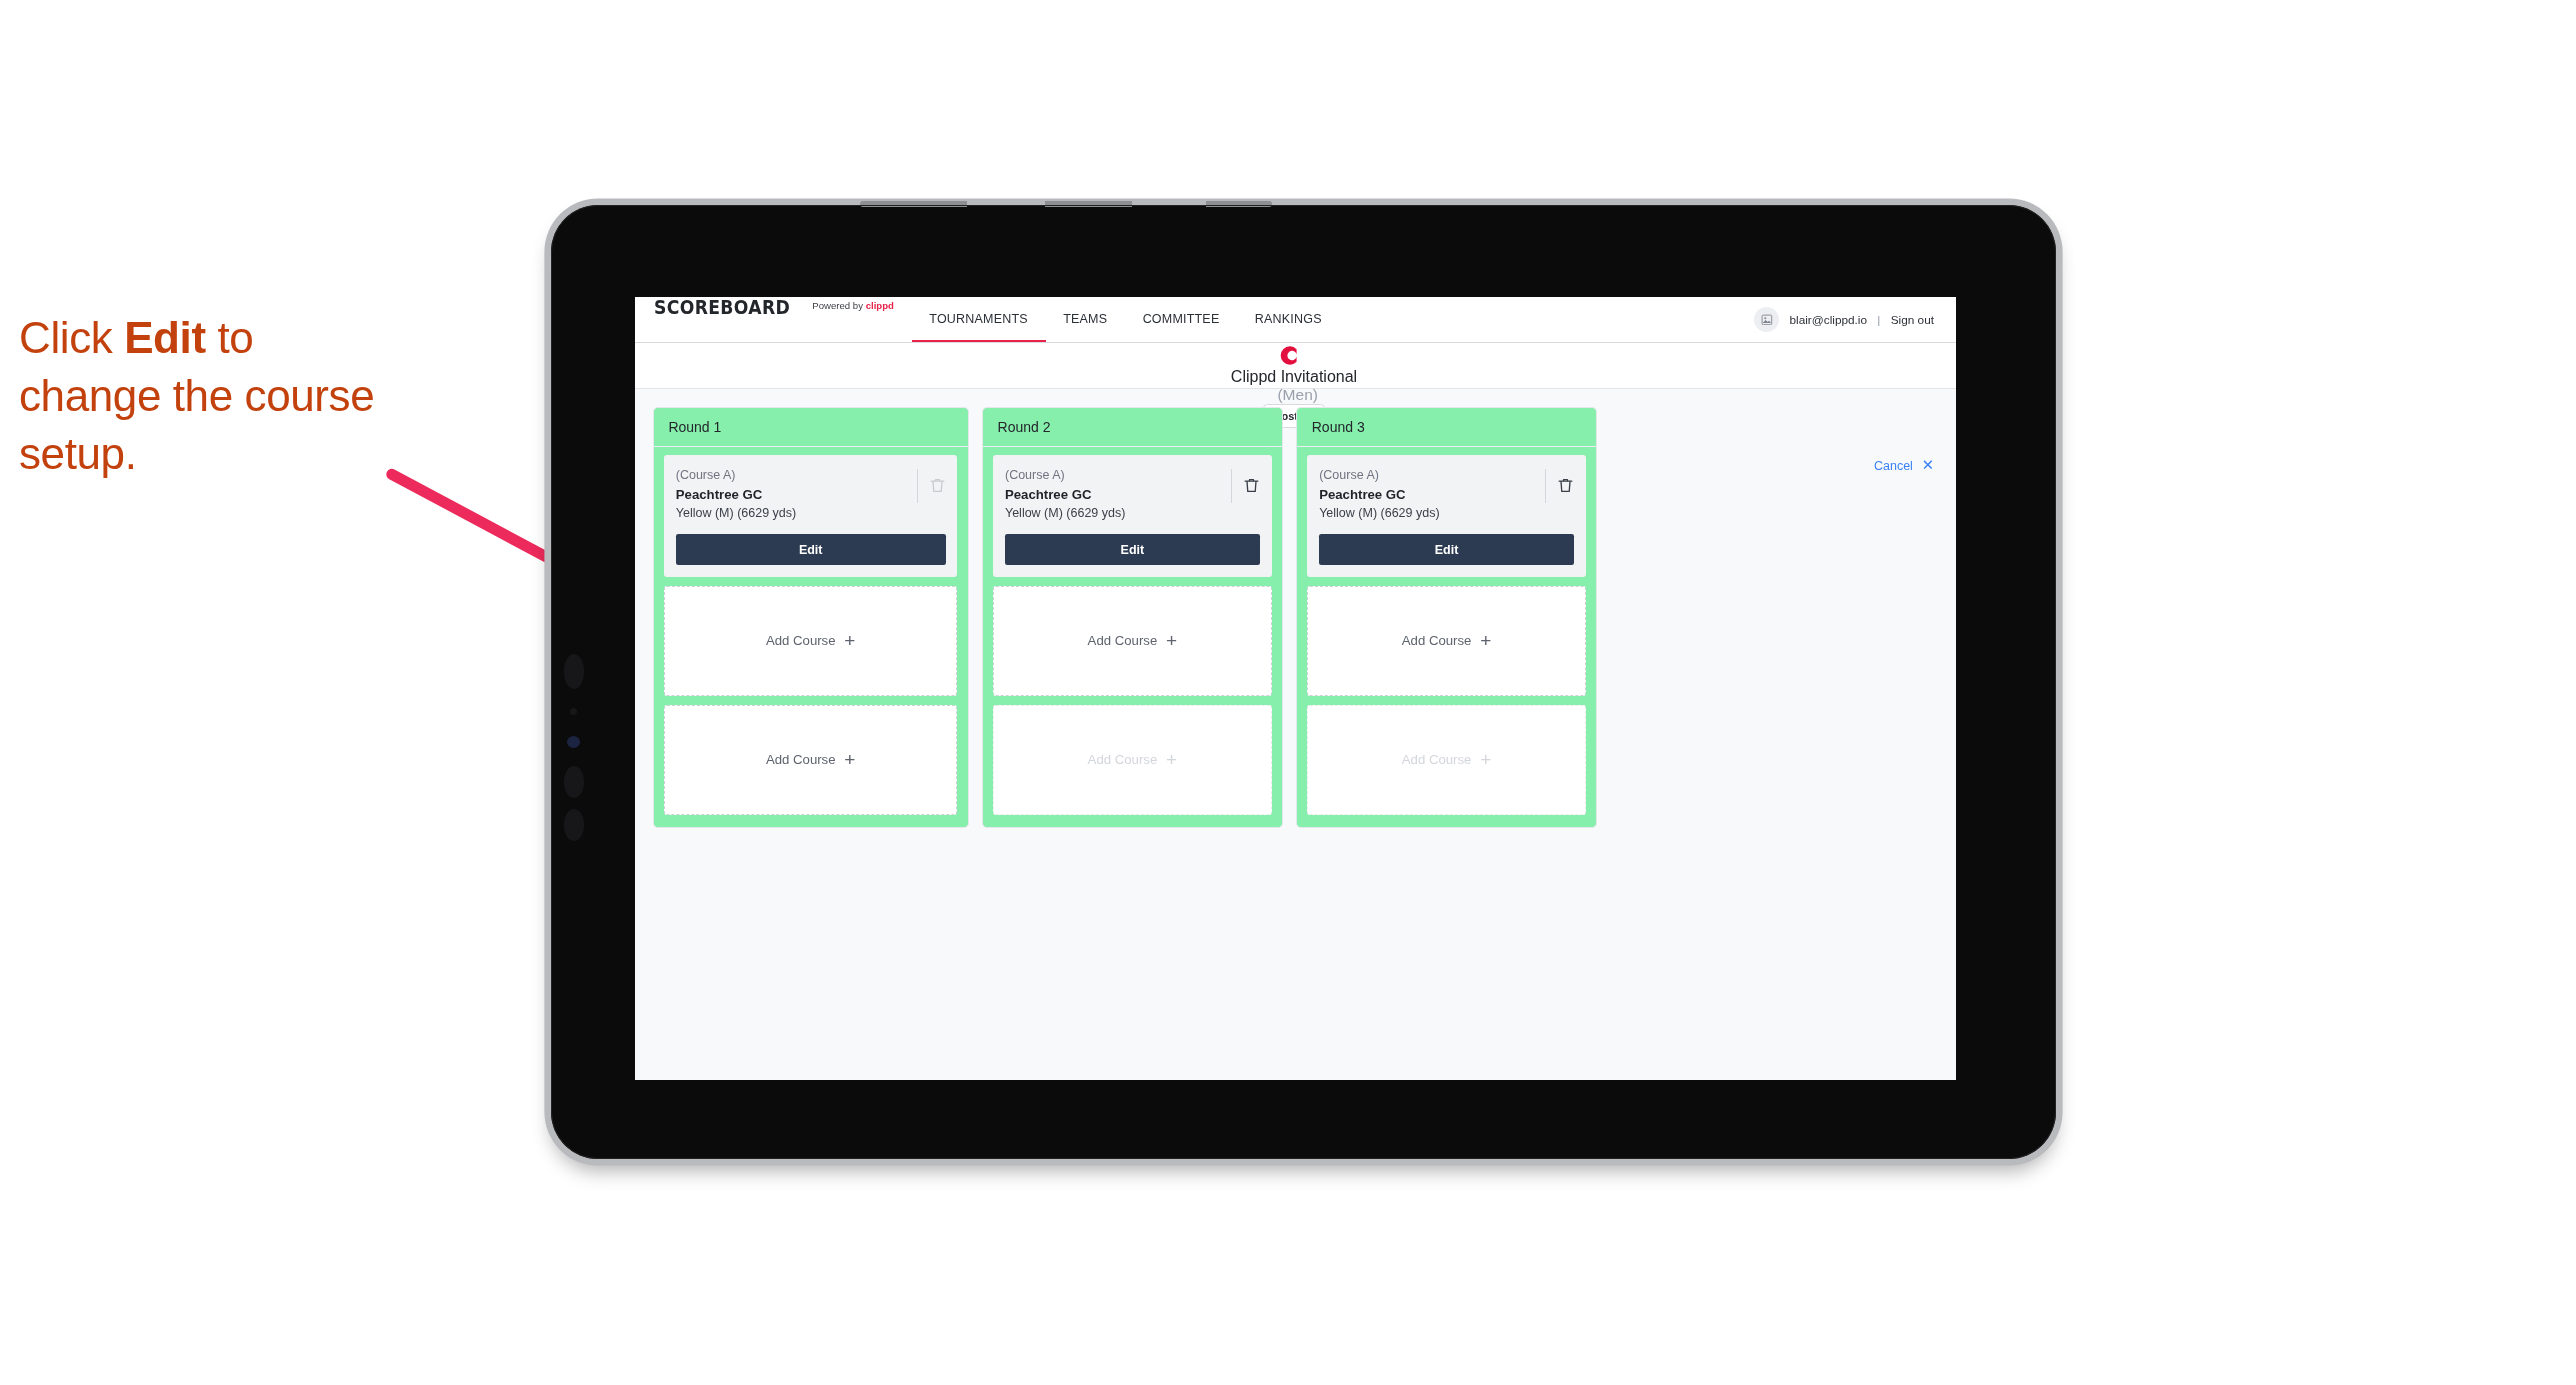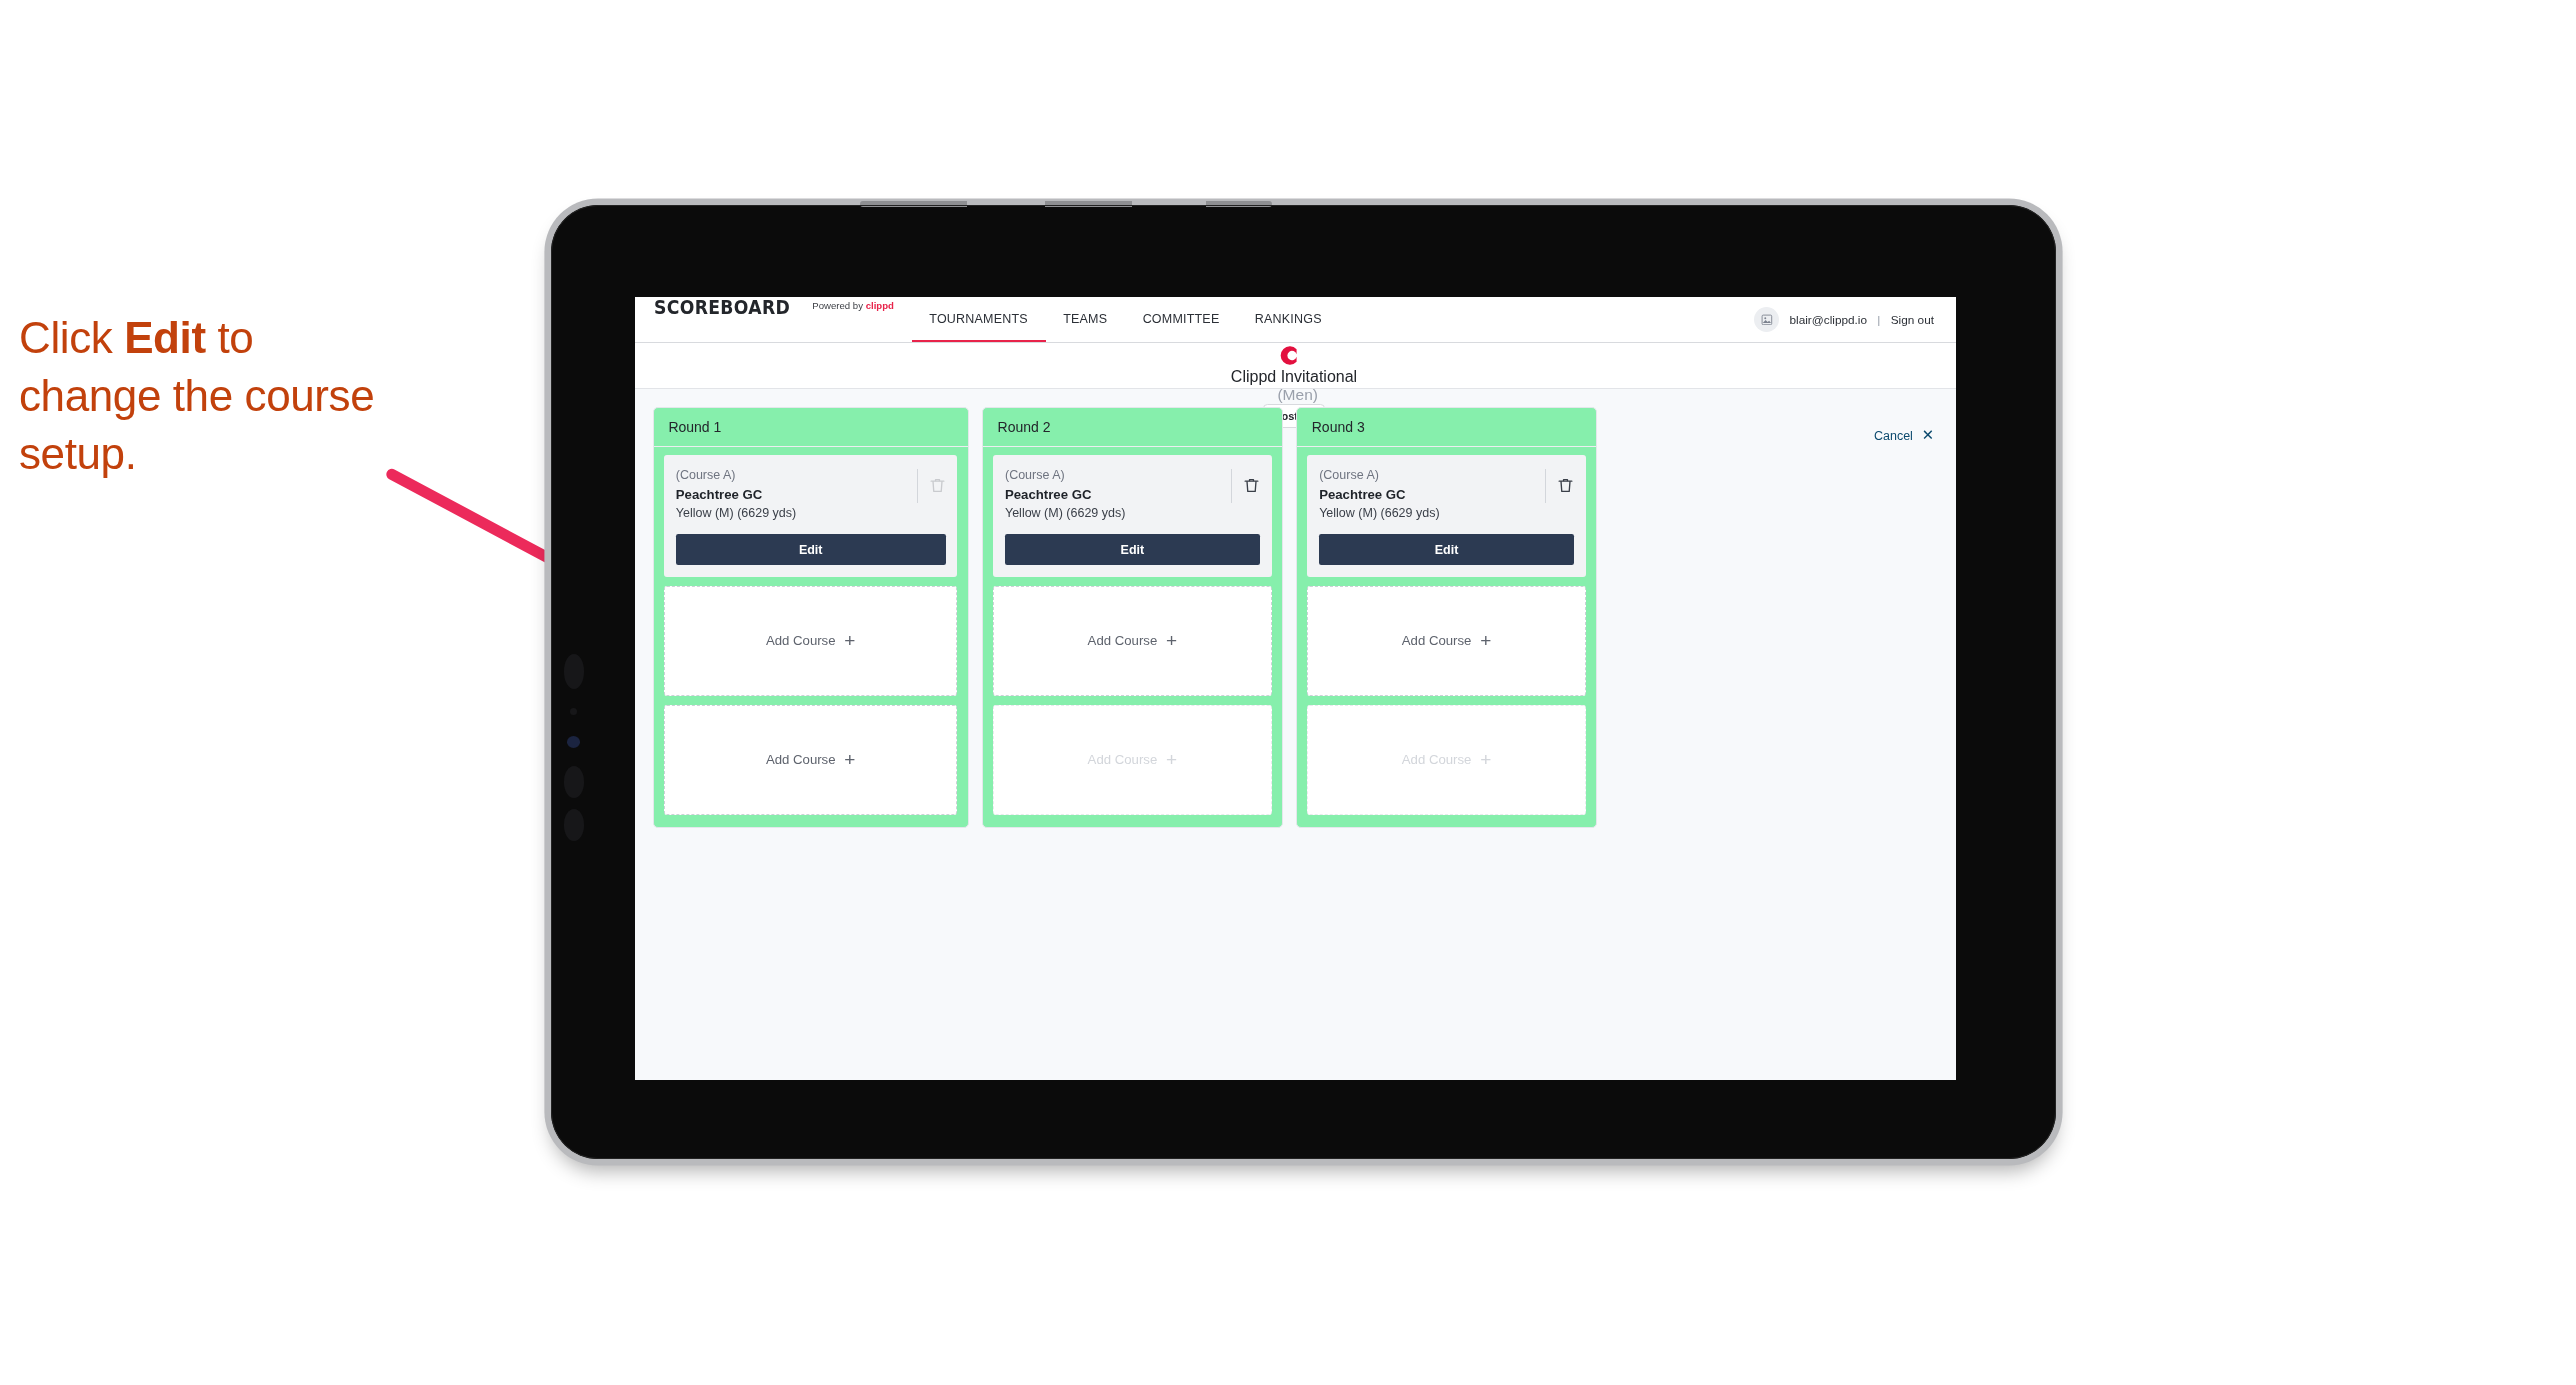--- a/index.html
+++ b/index.html
@@ -124,21 +124,21 @@
   .t-gender { font-size: 15.5px; color: #9aa0ab; margin-left: 7.4px; }
   .t-badge {
     margin-left: 0;
     border: 0.7px solid #d8dade; border-radius: 4.4px;
     padding: 5.2px 9.6px;
     font-size: 11px; font-weight: 600; color: #23262b;
     background: #fff;
   }
   .t-cancel {
     margin-left: auto; display: flex; align-items: center; gap: 8.8px;
-    font-size: 12.5px; color: #0c4a6e; cursor: pointer;
+    font-size: 12.5px; color: #3b82f6; cursor: pointer; margin-top: 30px;
   }
   .xglyph { font-size: 14.7px; line-height: 1; }
 
   
   .tabstrip {
     height: 38px; background: #2e3a4f;
     display: flex; align-items: center;
     padding-left: 19px; gap: 4.4px;
   }
   .tab {

